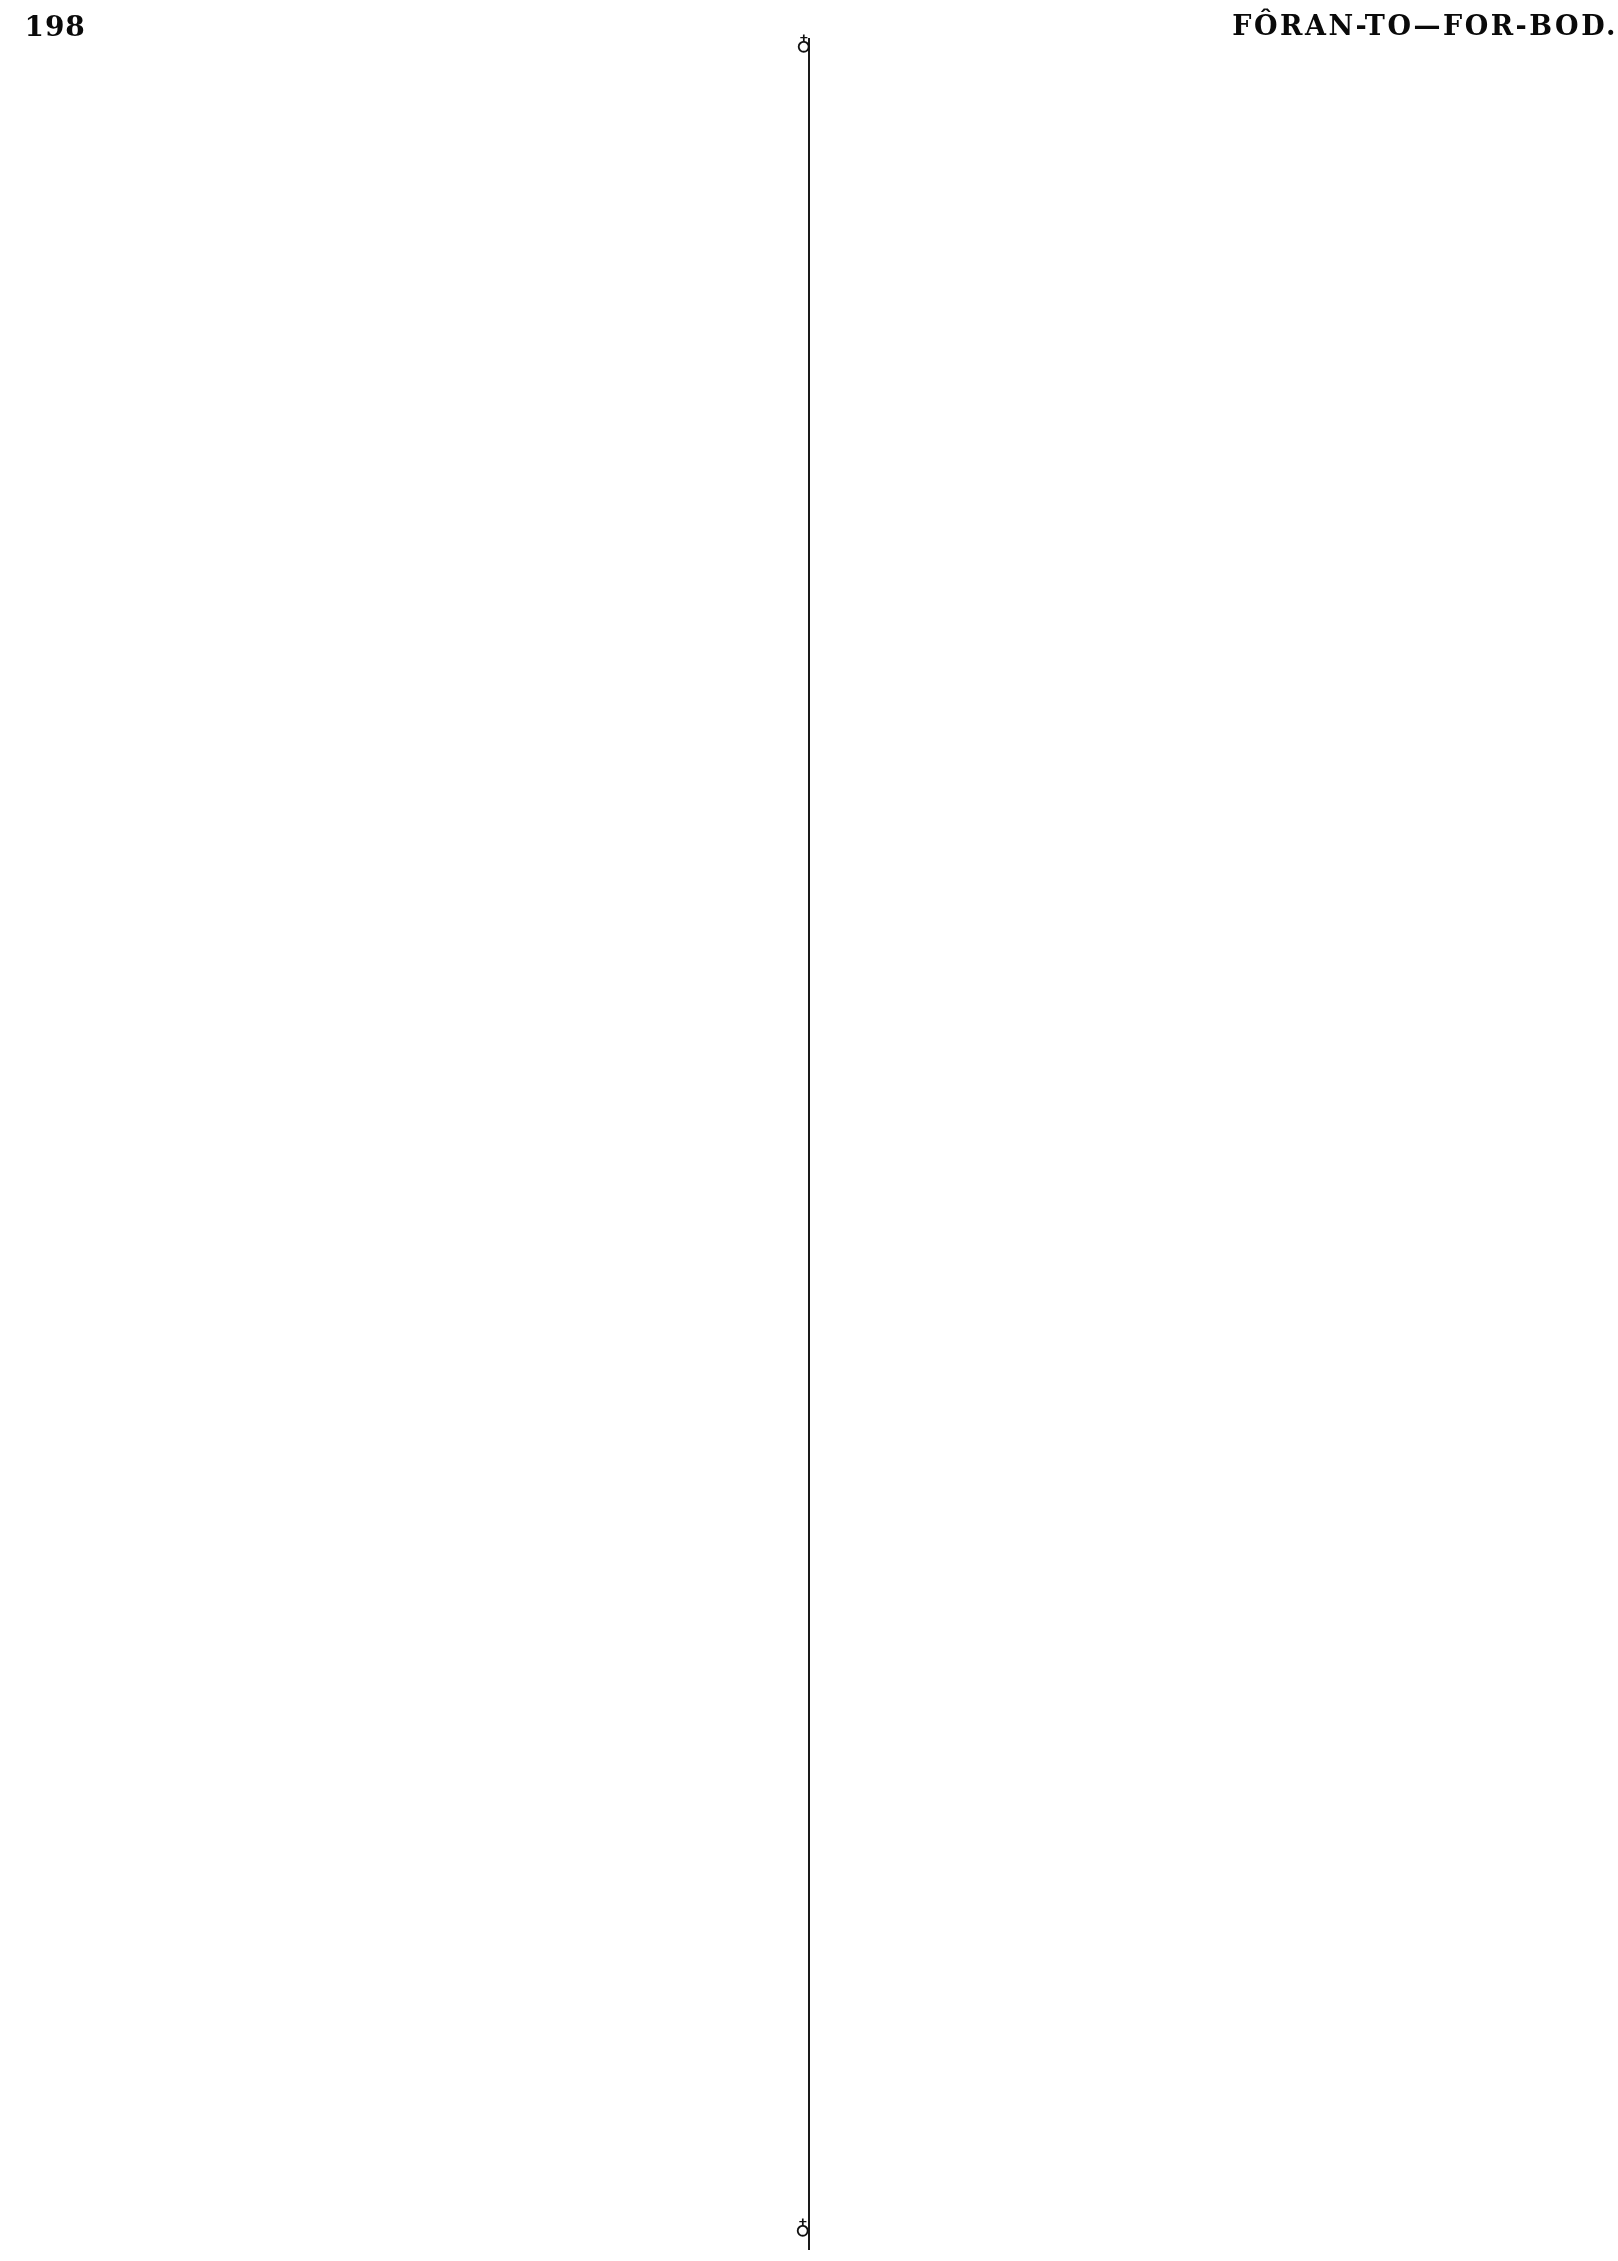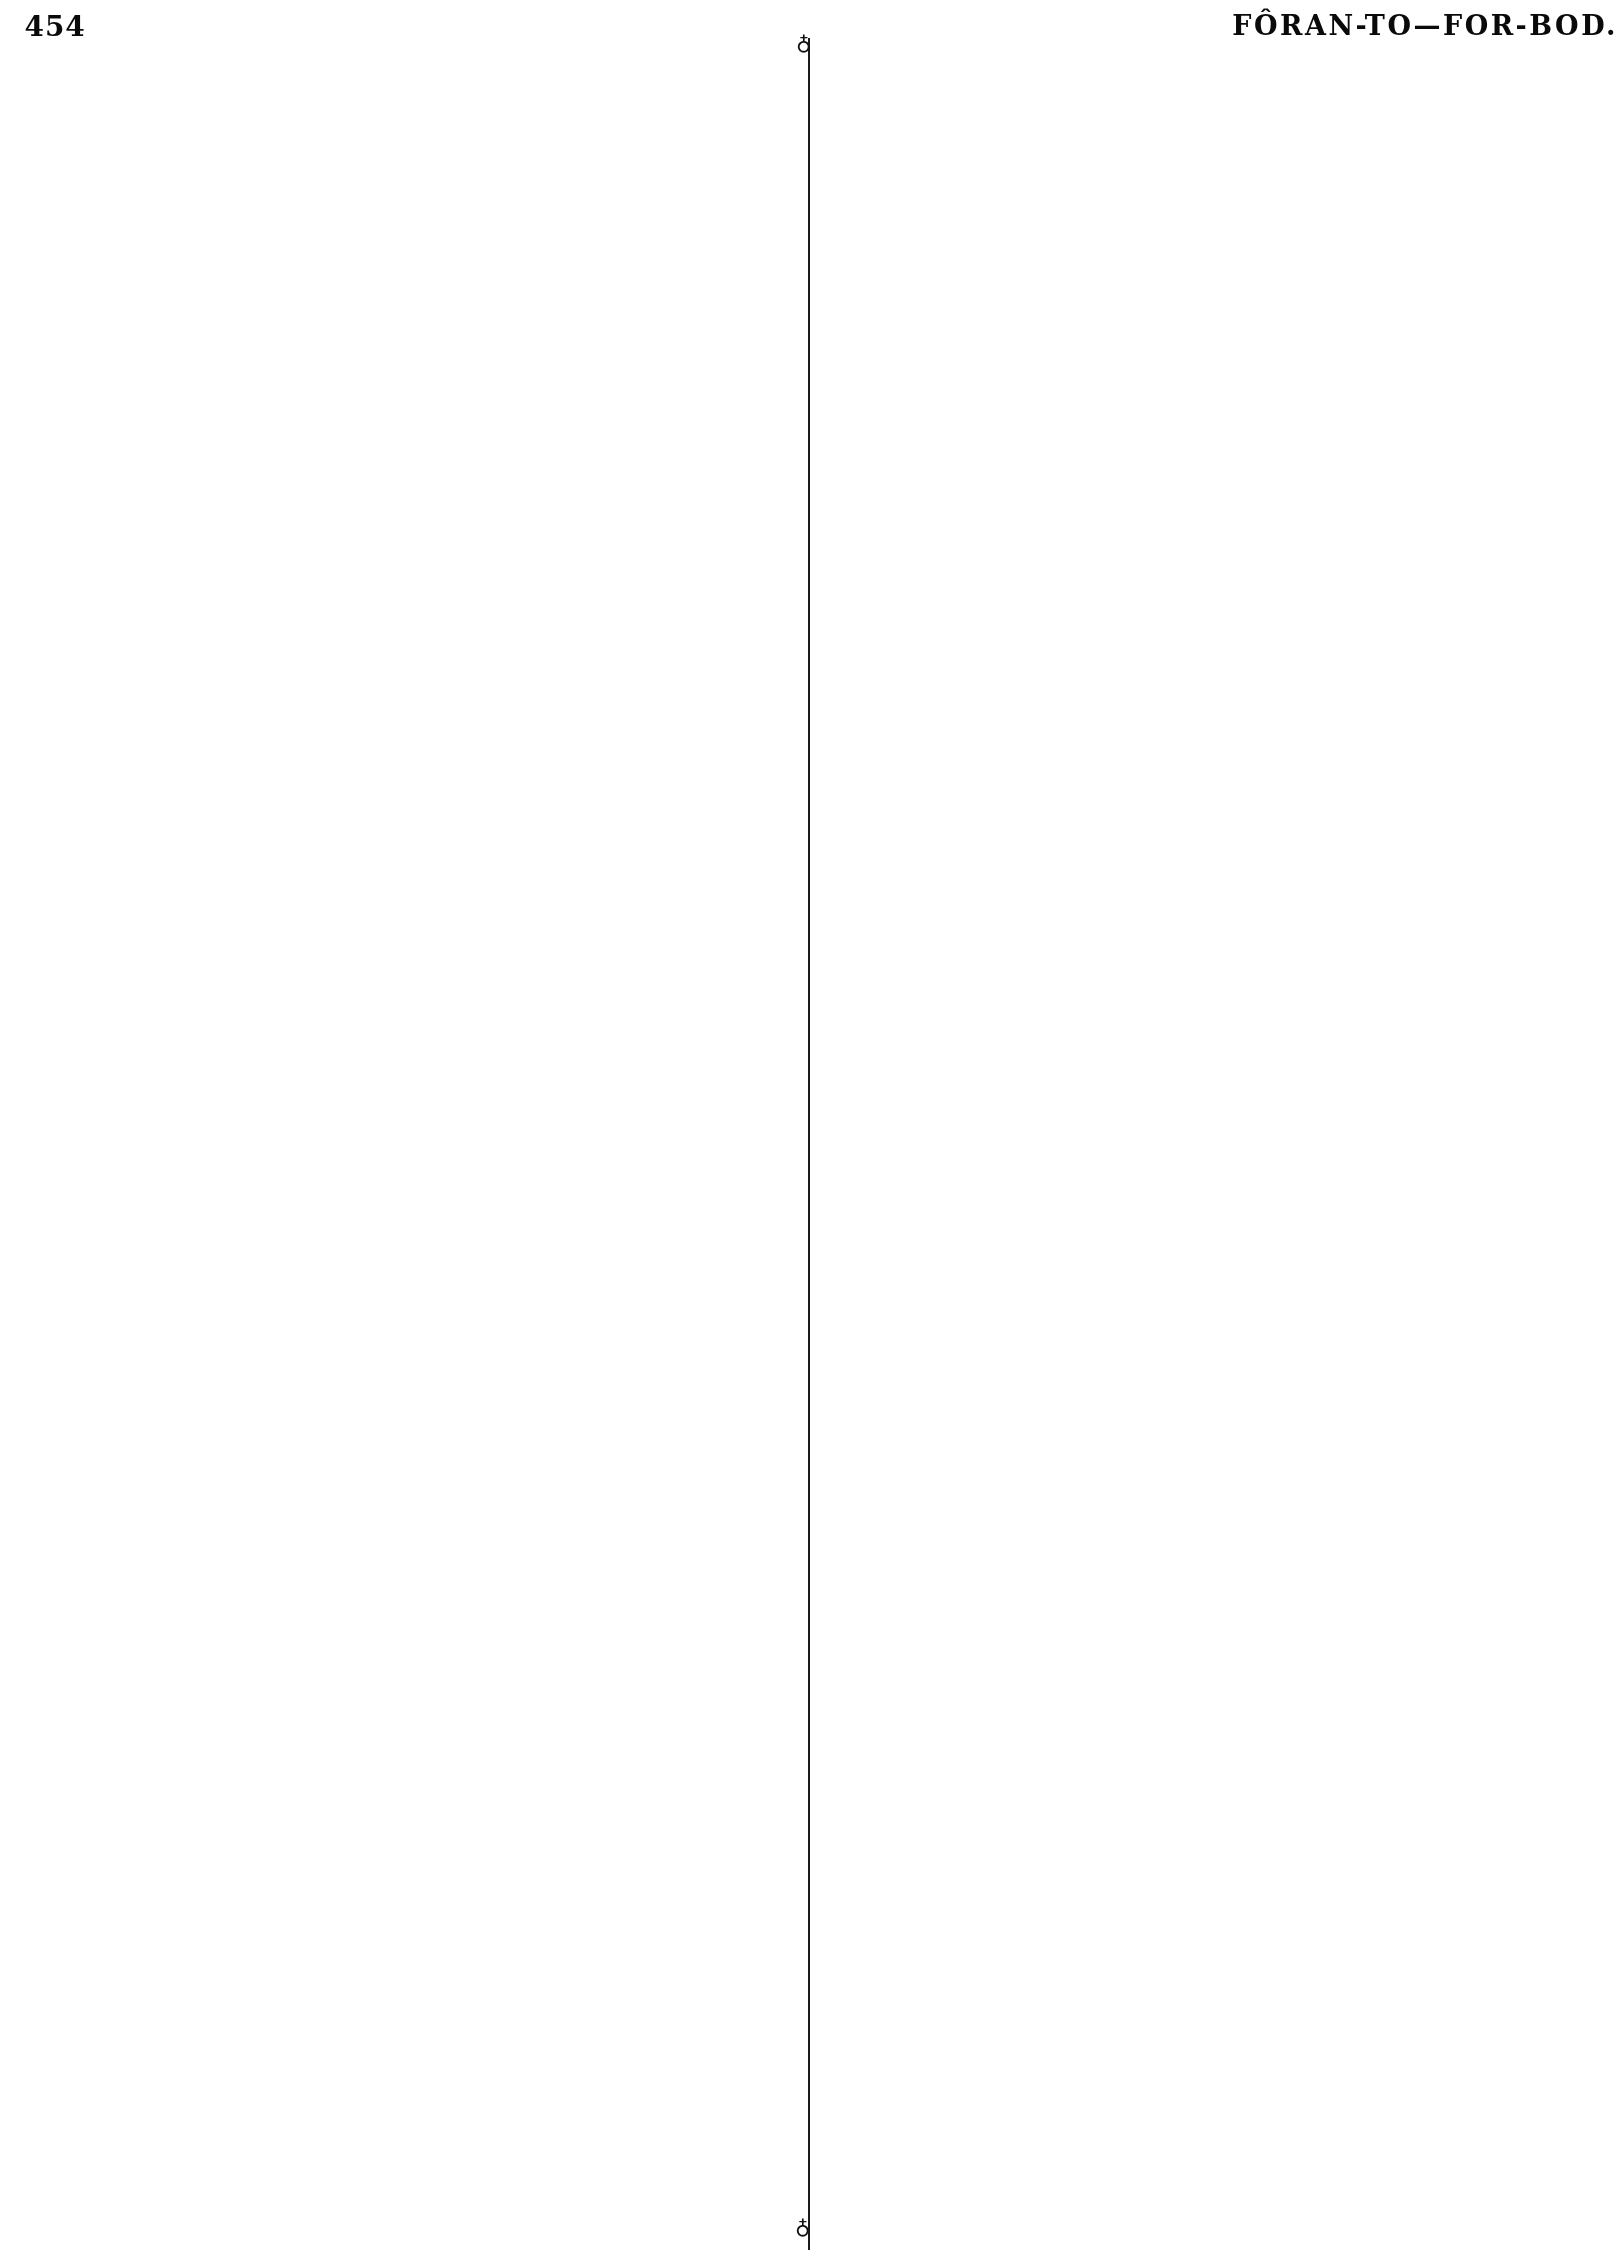--- a/index.html
+++ b/index.html
@@ -33,21 +33,21 @@
     font-size:19.7px;line-height:24px;
     text-align:justify;
   }
   .col-left{left:23px;width:772px;}
   .col-right{left:824px;width:775px;}
 </style>
 </head>
 <body>
 
 <div class="page">
-  <div class="pagenum">454</div>
+  <div class="pagenum">198</div>
   <div class="running-head">FÔRAN-TO—FOR-BOD.</div>
   <div class="divider"></div>
   <div class="ornament top">♁</div>
   <div class="ornament bottom">♁</div>
   <div class="col col-left" id="col-left"></div>
   <div class="col col-right" id="col-right"></div>
 </div>
 
 
 </body></html>

